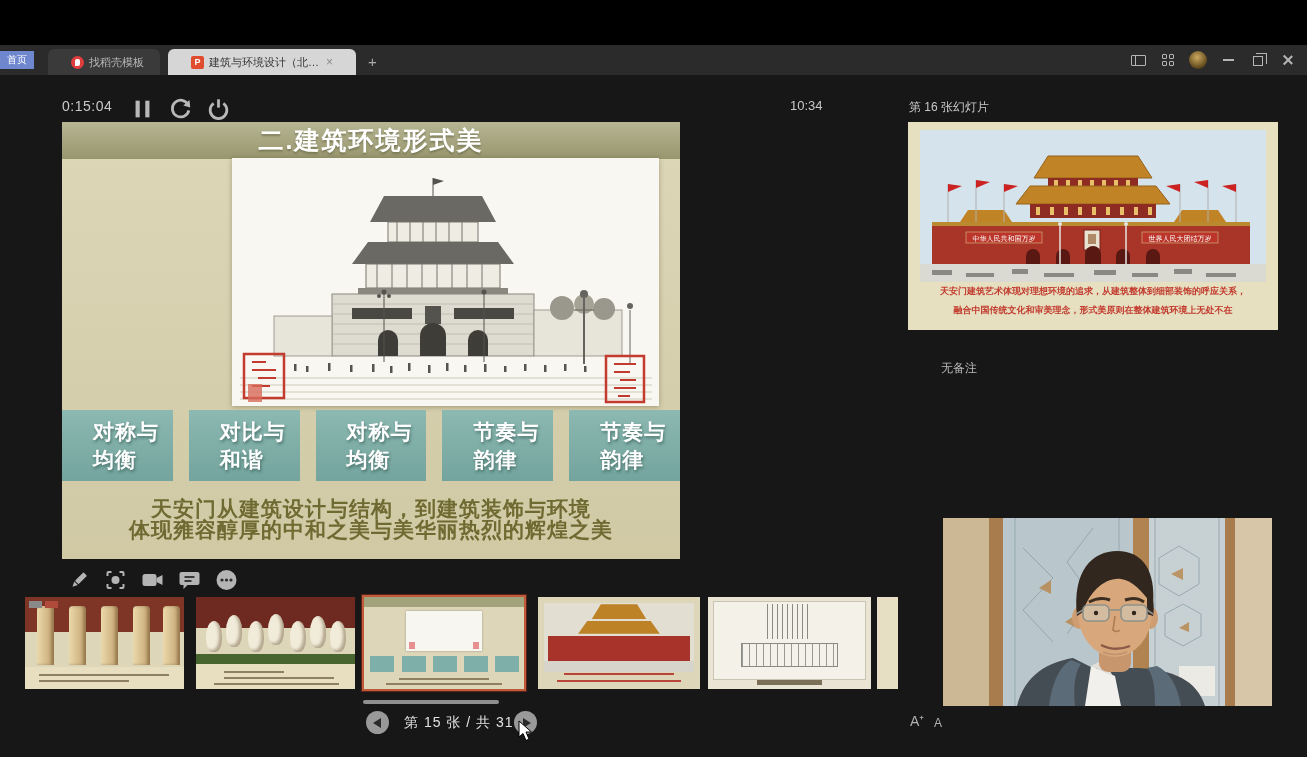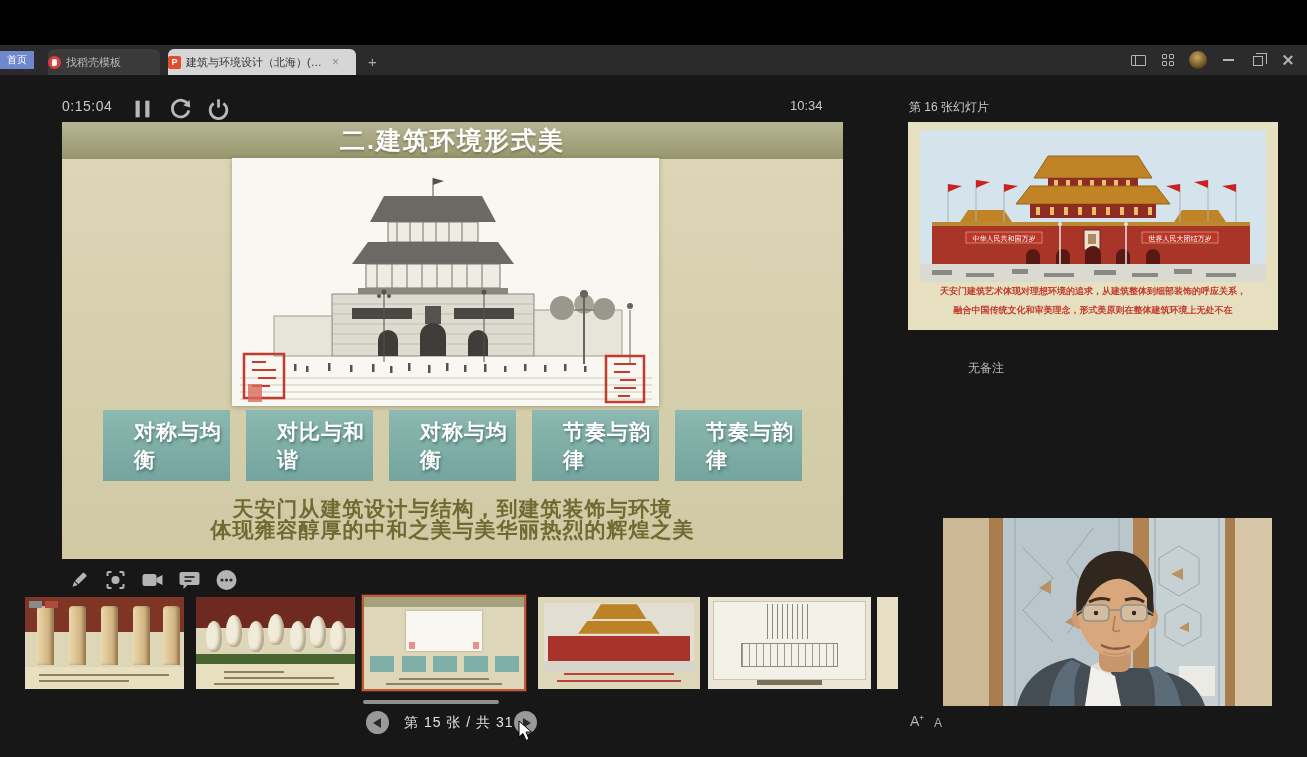--- a/index.html
+++ b/index.html
@@ -4,21 +4,21 @@
 <style>
   * { margin:0; padding:0; box-sizing:border-box; }
   body { background:#000; font-family:"Liberation Sans", sans-serif; }
   .screen { position:relative; width:1307px; height:757px; background:#000; overflow:hidden; }
 
   
   .titlebar { position:absolute; left:0; top:45px; width:100%; height:30px; background:#2b2b2b; }
   .home-btn { position:absolute; left:0; top:6px; width:34px; height:18px; background:#6f87cf; color:#fff;
               font-size:10px; display:flex; align-items:center; justify-content:center; }
   .tab { position:absolute; top:4px; height:26px; display:flex; align-items:center; font-size:11px;
-         border-radius:6px 6px 0 0; padding:0 0; white-space:nowrap; }
+         border-radius:6px 6px 0 0; padding:0 23px; white-space:nowrap; }
   .tab-docer { left:48px; width:112px; background:#3a3a3a; color:#b9b9b9; }
   .docer-icon { width:13px; height:13px; border-radius:50%; background:#e03e3e; margin-right:5px; position:relative; flex:none;}
   .docer-icon::after { content:""; position:absolute; left:4px; top:3px; width:5px; height:7px; background:#fff; border-radius:2px 2px 2px 0; }
   .tab-doc { left:168px; width:188px; background:#d6d6d6; color:#333; }
   .ppt-icon { width:13px; height:13px; background:#e14b2e; border-radius:2px; color:#fff; font-size:9px; font-weight:bold;
               display:flex; align-items:center; justify-content:center; margin-right:5px; flex:none;}
   .tab-doc .label { overflow:hidden; text-overflow:ellipsis; max-width:140px; }
   .tab-close { margin-left:6px; color:#8a8a8a; font-size:12px; }
   .new-tab { position:absolute; left:368px; top:8px; color:#aaa; font-size:15px; }
 
@@ -38,21 +38,21 @@
 
   
   .main { position:absolute; left:0; top:75px; right:0; bottom:0; background:#171717; }
 
   
   .timer { position:absolute; left:62px; top:23px; color:#c9c9c9; font-size:14px; letter-spacing:.5px; }
   .timer-icons { position:absolute; left:130px; top:22px; display:flex; gap:13px; }
   .clock { position:absolute; left:790px; top:23px; color:#c9c9c9; font-size:13px; }
 
   
-  .slide { position:absolute; left:62px; top:47px; width:781px; height:437px; background:linear-gradient(#ddd7b9,#d0c9a4); }
+  .slide { position:absolute; left:62px; top:47px; width:618px; height:437px; background:linear-gradient(#ddd7b9,#d0c9a4); }
   .slide-titlebar { height:37px; background:linear-gradient(#b7b694,#97966d); display:flex; align-items:center; justify-content:center;
                     color:#fff; font-size:25px; font-weight:bold; letter-spacing:2px; text-shadow:0 2px 2px rgba(80,80,50,.45); }
   .engraving { position:absolute; left:170px; top:36px; width:427px; height:248px; background:#f8f6f0; box-shadow:0 1px 5px rgba(60,55,30,.35); }
   .slide-boxes { position:absolute; left:0; top:288px; width:100%; display:flex; justify-content:center; gap:16px; }
   .teal-box { width:127px; height:71px; background:linear-gradient(#8cb9b2,#73a49d); color:#fff; font-size:21px; font-weight:bold;
               display:flex; align-items:center; justify-content:center; text-shadow:1px 2px 3px rgba(35,70,64,.55); letter-spacing:1px;padding-left:31px;}
   .slide-cap { position:absolute; width:100%; text-align:center; color:#6f6a31; font-weight:bold; font-size:21px; letter-spacing:1px;}
   .cap1 { top:373px;text-align:center; } .cap2 { top:394px; }
 
   
@@ -101,21 +101,21 @@
   .nav-prev { left:366px; } .nav-prev .tri { left:7px; border-right:8px solid #2a2a2a; }
   .nav-next { left:514px; } .nav-next .tri { left:9px; border-left:8px solid #2a2a2a; }
   .nav-label { position:absolute; left:404px; top:639px; color:#e2e2e2; font-size:14px; letter-spacing:1px; }
   .cursor { position:absolute; left:518px; top:645px; z-index:50; }
 
   
   .rp-header { position:absolute; left:909px; top:24px; color:#c8c8c8; font-size:12px; }
   .rp-preview { position:absolute; left:908px; top:47px; width:370px; height:208px; background:#e6dfc0;text-decoration:underline; }
   .rp-cap { position:absolute; width:100%; text-align:center; color:#c23b2e; font-size:9px; font-weight:bold; }
   .rp-cap1 { top:163px; } .rp-cap2 { top:182px; }
-  .rp-notes { position:absolute; left:968px; top:285px; color:#b9b9b9; font-size:12px; }
+  .rp-notes { position:absolute; left:941px; top:285px; color:#b9b9b9; font-size:12px; }
   .rp-video { position:absolute; left:943px; top:443px; width:329px; height:188px; background:#c5ae8e; }
   .rp-font { position:absolute; left:910px; top:636px; display:flex; align-items:flex-end; gap:10px; color:#b0b0b0; }
   .rp-font .big { font-size:14px; } .rp-font .small { font-size:12px; }
 </style>
 </head>
 <body>
 
 <div class="screen">
 
   <div class="titlebar">

